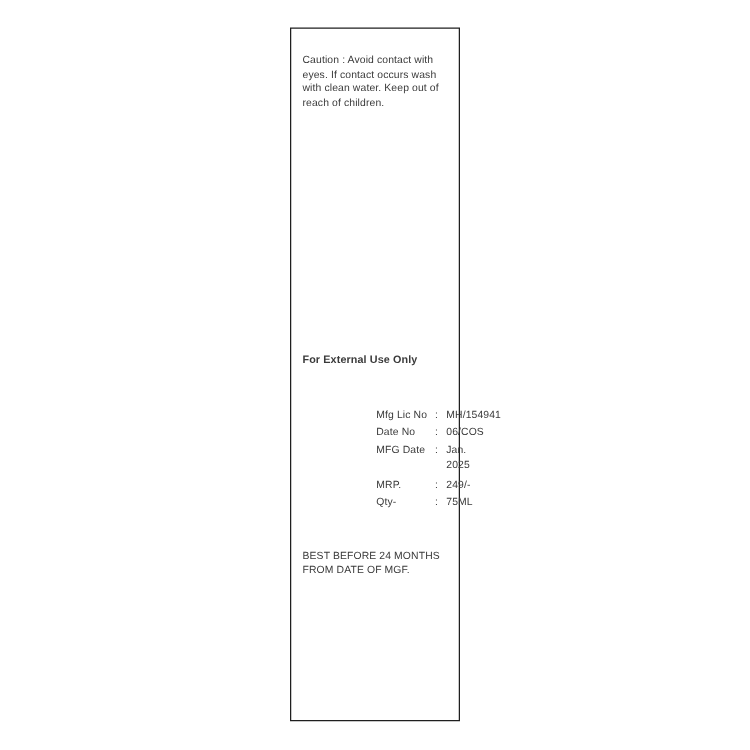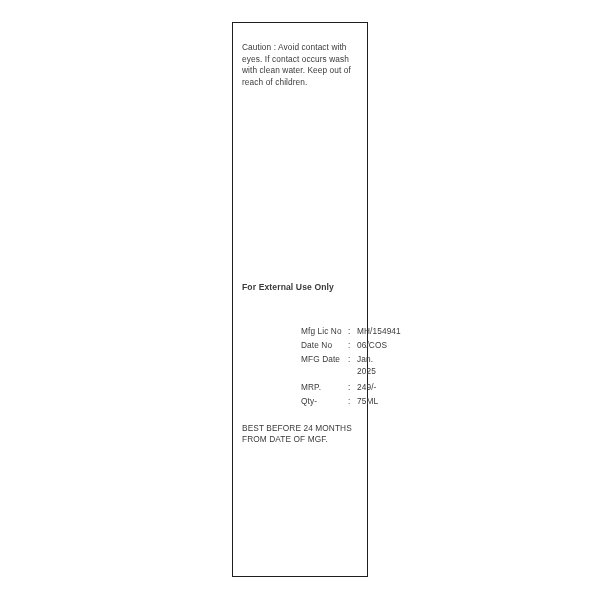--- a/index.html
+++ b/index.html
@@ -35,21 +35,21 @@
       margin: 0;
       font-size: 8.3px;
       line-height: 11.7px;
       white-space: pre-line;
       letter-spacing: 0.1px;
     }
     .b-caution   { top: 19px; }
     .b-direction { top: 102px; }
     .b-indication{ top: 207px; }
     .b-external  { top: 259px; font-weight: bold; font-size: 8.6px; }
-    .b-best      { top: 400px; line-height: 11.3px; }
+    .b-best      { top: 416px; line-height: 11.3px; }
     .b-marketed  { top: 450px; font-weight: bold; font-size: 8.6px; line-height: 11.3px; }
     .b-address   { top: 495px; line-height: 11.2px; }
     .b-indication strong { font-weight: bold; }
     .info-table {
       position: absolute;
       top: 302px;
       left: 21px;
       right: 4px;
       margin-left: 47px;
     }

